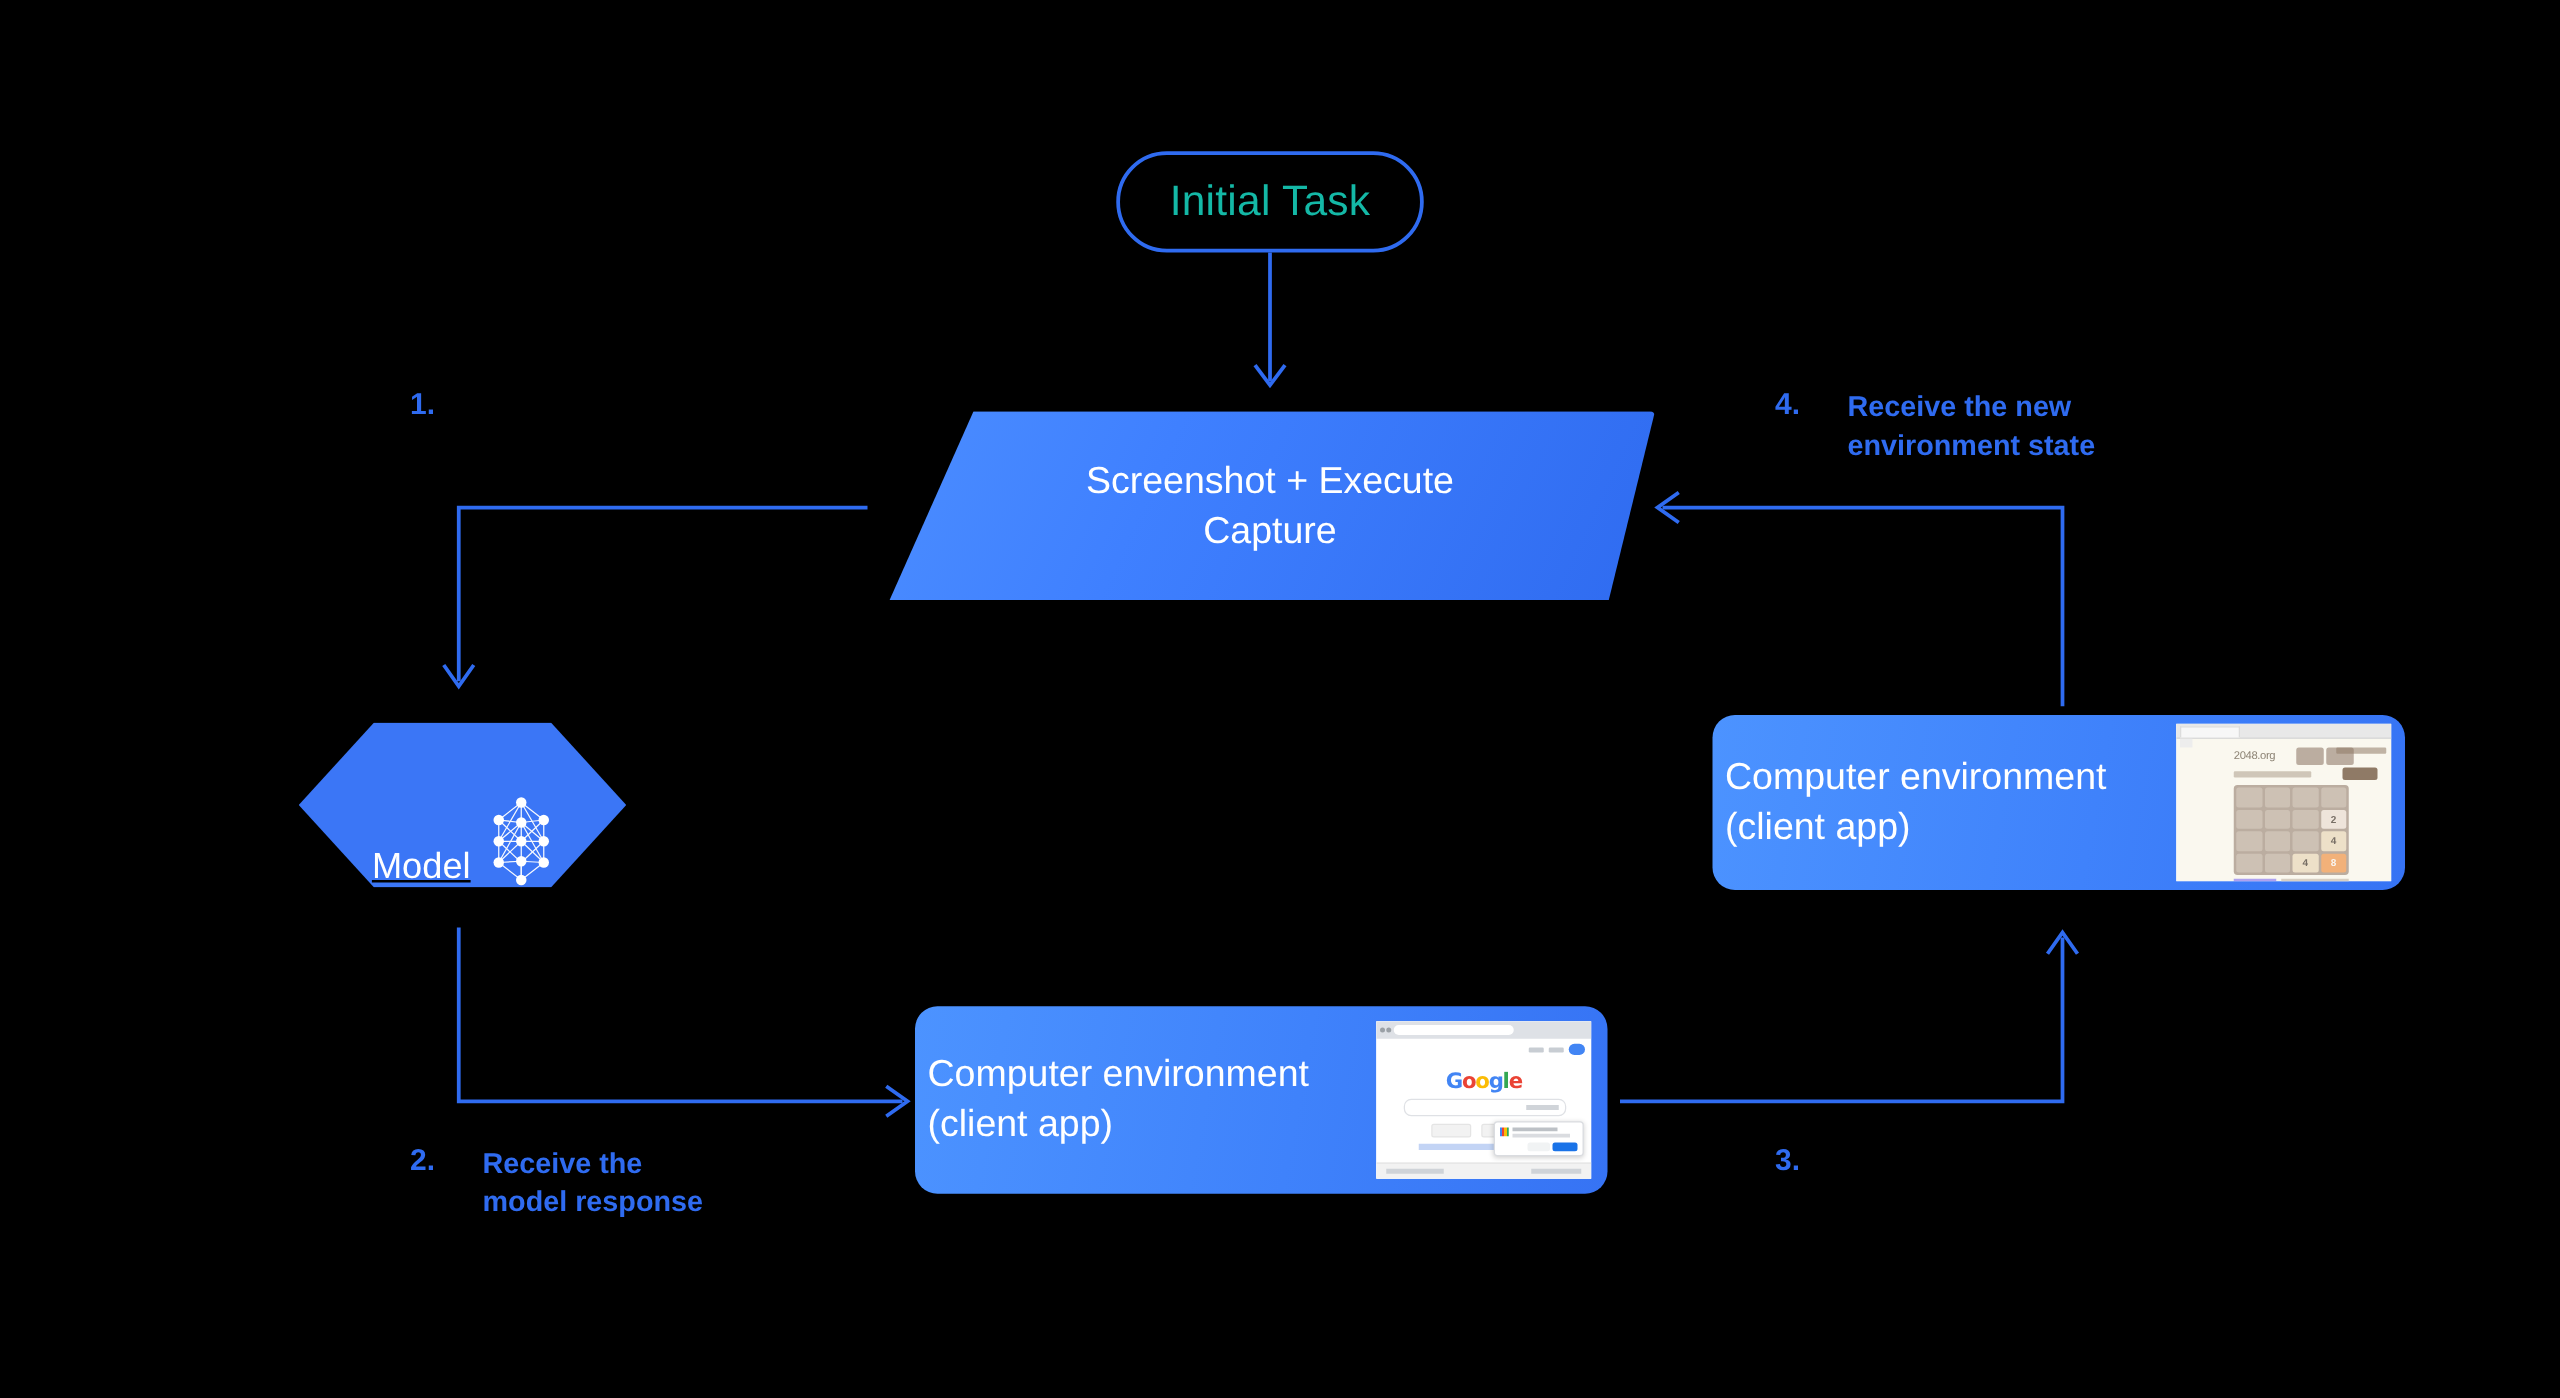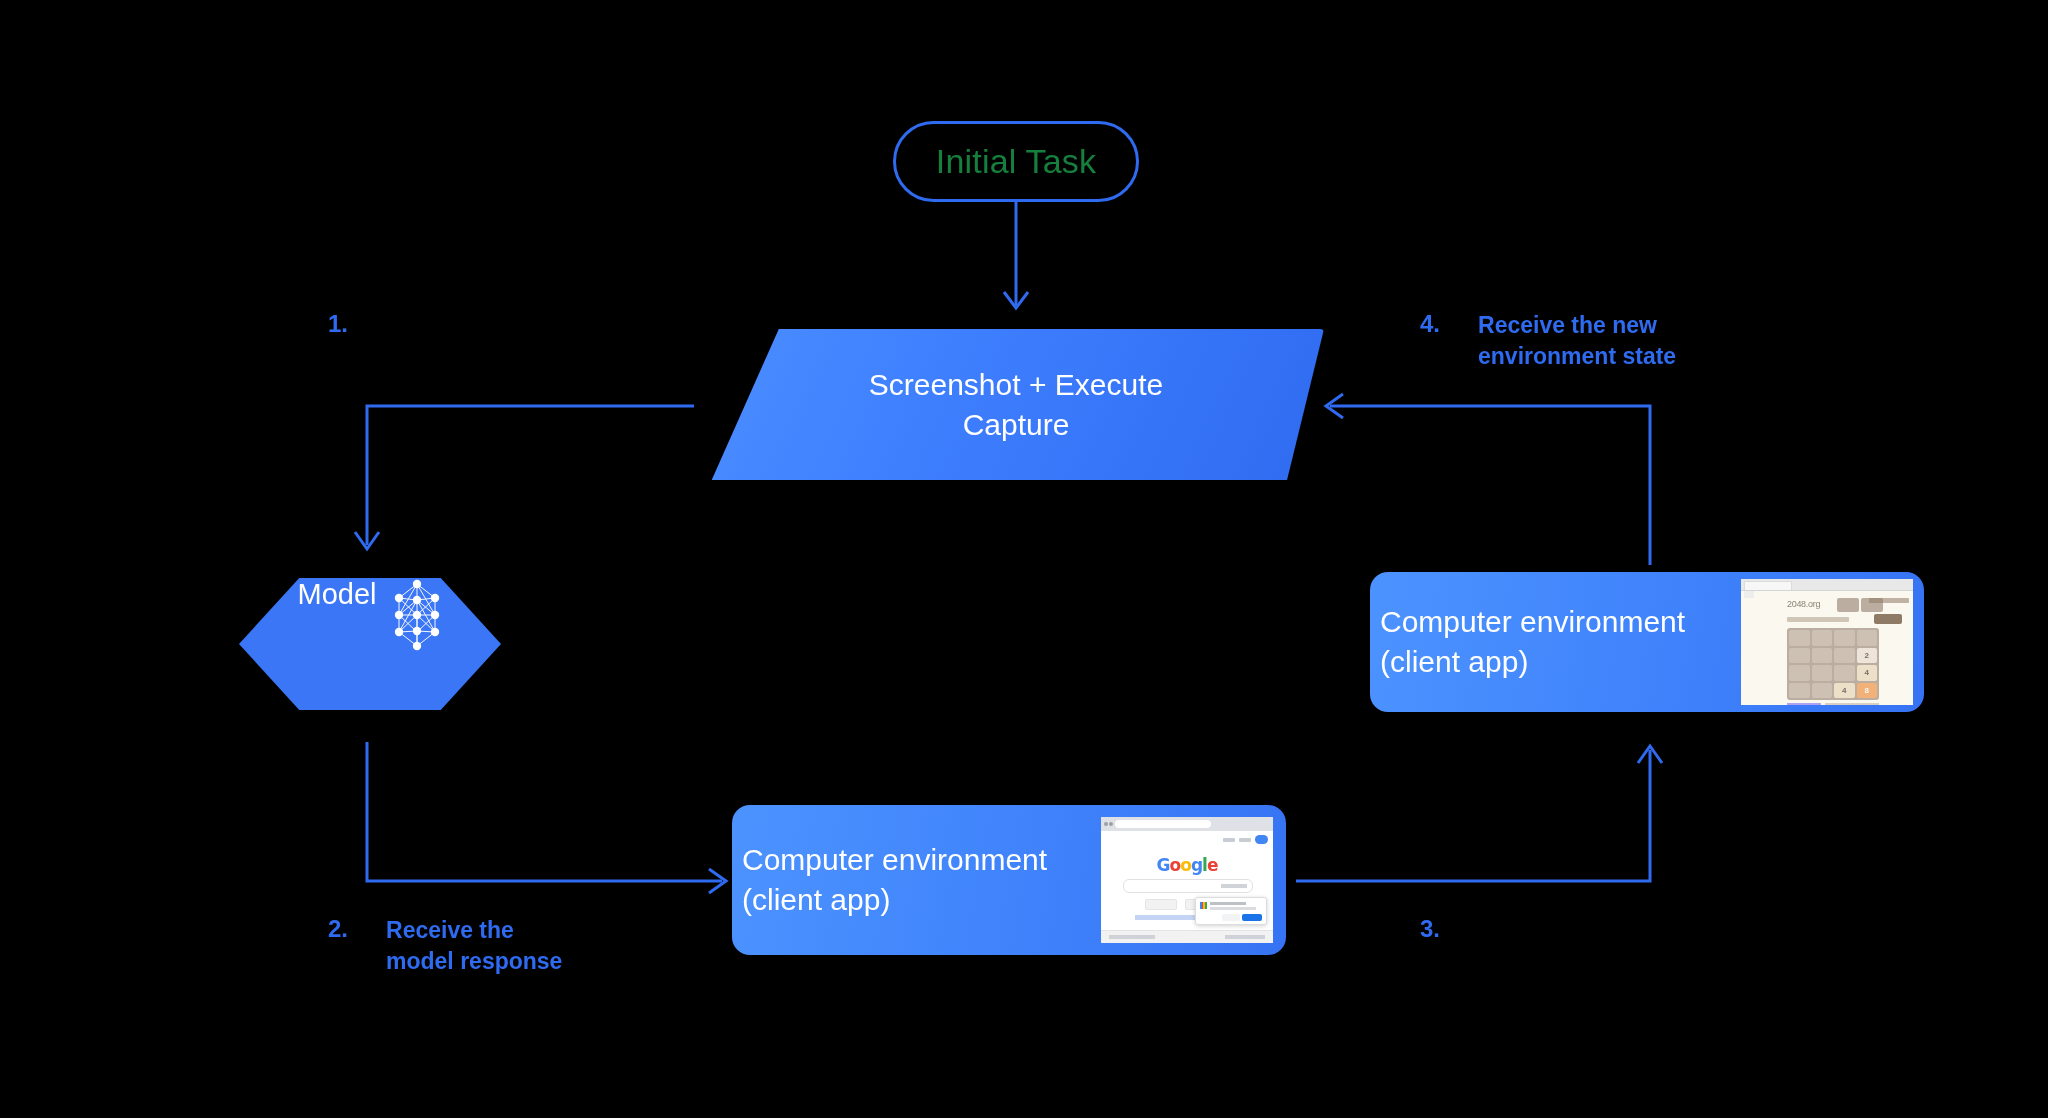--- a/index.html
+++ b/index.html
@@ -29,21 +29,21 @@
     width: 246px;
     height: 81px;
     border: 3px solid #2f6bf0;
     border-radius: 41px;
     box-sizing: border-box;
     display: flex;
     align-items: center;
     justify-content: center;
   }
   #initial-task .label {
-    color: #15803d;
+    color: #14b8a6;
     font-size: 34px;
     letter-spacing: 0.2px;
     white-space: nowrap;
   }
 
   
   #context-node {
     left: 708px;
     top: 329px;
     width: 616px;
@@ -79,23 +79,24 @@
   #model-node .shape {
     position: absolute;
     inset: 0;
     background: #3b76f6;
     clip-path: polygon(23% 0%, 77% 0%, 100% 50%, 77% 100%, 23% 100%, 0% 50%);
   }
   #model-node .inner {
     position: absolute;
     inset: 0;
     display: flex;
-    align-items: flex-start;
+    align-items: flex-end;
     justify-content: center;
     gap: 14px;
+    text-decoration: underline;
   }
   #model-node .label {
     color: #ffffff;
     font-size: 29px;
   }
   #model-node svg { display: block; }
 
   
   .env-card {
     border-radius: 18px;

